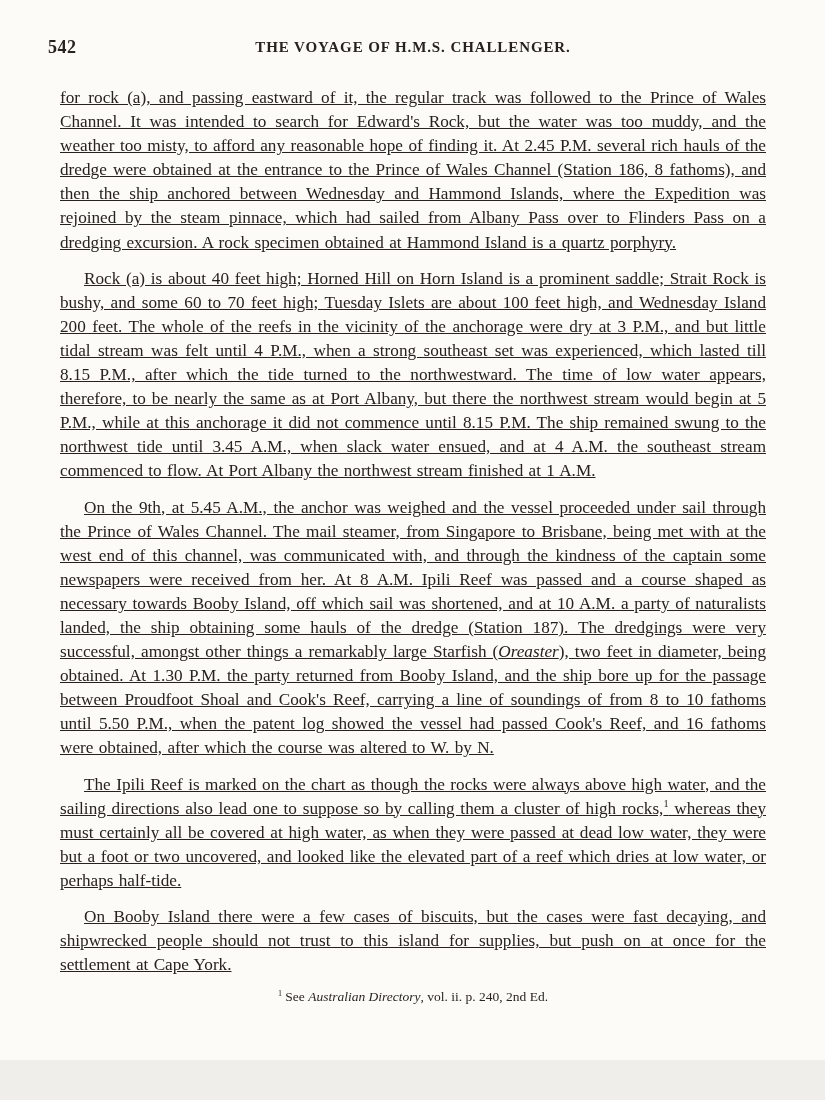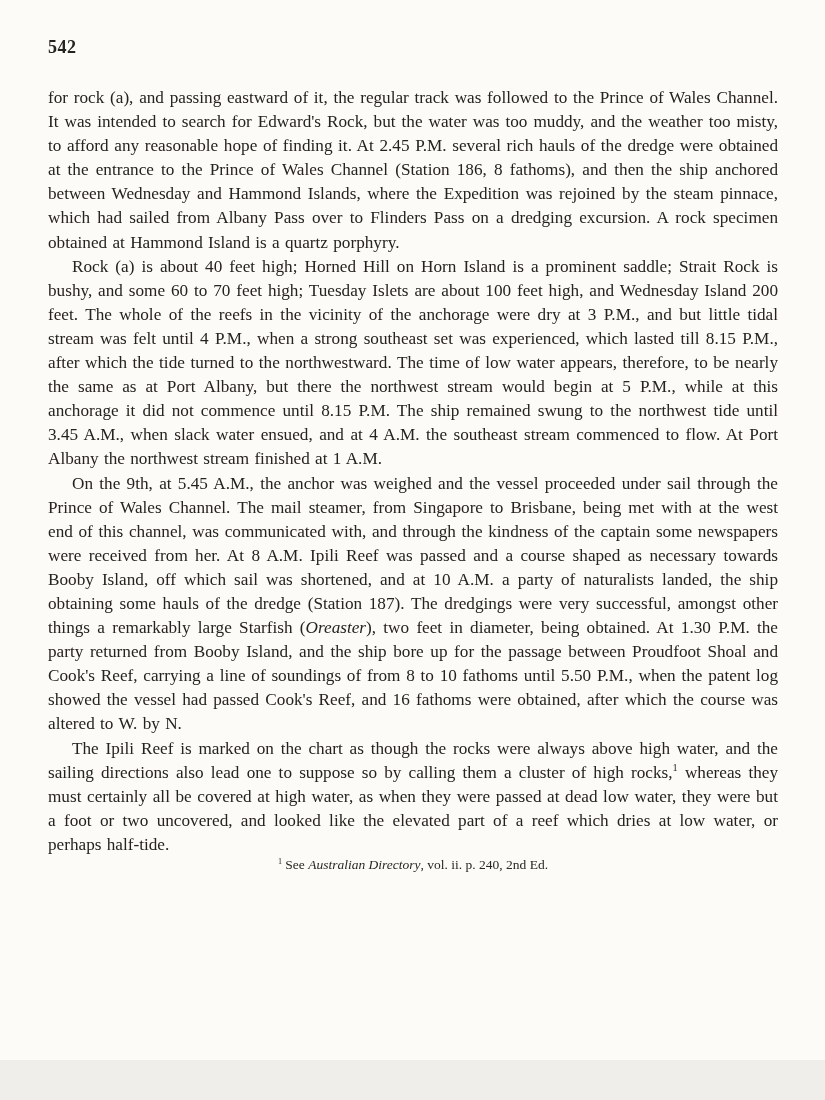--- a/index.html
+++ b/index.html
@@ -39,44 +39,46 @@
     font-size: 15px;
     letter-spacing: 0.9px;
     padding-top: 3px;
   }
   .body-text {
     font-size: 17.2px;
     line-height: 24.1px;
     text-align: justify;
     word-spacing: 1px;
   }
-  .para { margin: 0; }
+  .para { margin: 12px; text-decoration: underline; }
   .para.indent { text-indent: 24px; }
   .italic { font-style: italic; }
   sup {
     font-size: 0.6em;
     line-height: 0;
     vertical-align: super;
   }
   .footnote {
     margin-top: 0;
     text-align: center;
     font-size: 13.5px;
     color: #2a2722;
   }
 </style>
 </head>
 <body>
 
 <div class="page">
   <header class="page-header">
     <span class="page-number">542</span>
+    <span class="running-title">THE VOYAGE OF H.M.S. CHALLENGER.</span>
   </header>
 
   <main class="body-text">
       <p class="para"><span>for rock (a), and passing eastward of it, the regular track was followed to the Prince of Wales Channel. It was intended to search for Edward's Rock, but the water was too muddy, and the weather too misty, to afford any reasonable hope of finding it. At 2.45 P.M. several rich hauls of the dredge were obtained at the entrance to the Prince of Wales Channel (Station 186, 8 fathoms), and then the ship anchored between Wednesday and Hammond Islands, where the Expedition was rejoined by the steam pinnace, which had sailed from Albany Pass over to Flinders Pass on a dredging excursion. A rock specimen obtained at Hammond Island is a quartz porphyry.</span></p>
       <p class="para indent"><span>Rock (a) is about 40 feet high; Horned Hill on Horn Island is a prominent saddle; Strait Rock is bushy, and some 60 to 70 feet high; Tuesday Islets are about 100 feet high, and Wednesday Island 200 feet. The whole of the reefs in the vicinity of the anchorage were dry at 3 P.M., and but little tidal stream was felt until 4 P.M., when a strong southeast set was experienced, which lasted till 8.15 P.M., after which the tide turned to the northwestward. The time of low water appears, therefore, to be nearly the same as at Port Albany, but there the northwest stream would begin at 5 P.M., while at this anchorage it did not commence until 8.15 P.M. The ship remained swung to the northwest tide until 3.45 A.M., when slack water ensued, and at 4 A.M. the southeast stream commenced to flow. At Port Albany the northwest stream finished at 1 A.M.</span></p>
       <p class="para indent"><span>On the 9th, at 5.45 A.M., the anchor was weighed and the vessel proceeded under sail through the Prince of Wales Channel. The mail steamer, from Singapore to Brisbane, being met with at the west end of this channel, was communicated with, and through the kindness of the captain some newspapers were received from her. At 8 A.M. Ipili Reef was passed and a course shaped as necessary towards Booby Island, off which sail was shortened, and at 10 A.M. a party of naturalists landed, the ship obtaining some hauls of the dredge (Station 187). The dredgings were very successful, amongst other things a remarkably large Starfish (</span><span class="italic">Oreaster</span><span>), two feet in diameter, being obtained. At 1.30 P.M. the party returned from Booby Island, and the ship bore up for the passage between Proudfoot Shoal and Cook's Reef, carrying a line of soundings of from 8 to 10 fathoms until 5.50 P.M., when the patent log showed the vessel had passed Cook's Reef, and 16 fathoms were obtained, after which the course was altered to W. by N.</span></p>
       <p class="para indent"><span>The Ipili Reef is marked on the chart as though the rocks were always above high water, and the sailing directions also lead one to suppose so by calling them a cluster of high rocks,</span><sup>1</sup><span> whereas they must certainly all be covered at high water, as when they were passed at dead low water, they were but a foot or two uncovered, and looked like the elevated part of a reef which dries at low water, or perhaps half-tide.</span></p>
+      <p class="para indent"><span>On Booby Island there were a few cases of biscuits, but the cases were fast decaying, and shipwrecked people should not trust to this island for supplies, but push on at once for the settlement at Cape York.</span></p>
     </main>
 
   <footer class="footnote"><sup>1</sup><span> See </span><span class="italic">Australian Directory</span><span>, vol. ii. p. 240, 2nd Ed.</span></footer>
 </div>
 
 </body></html>

